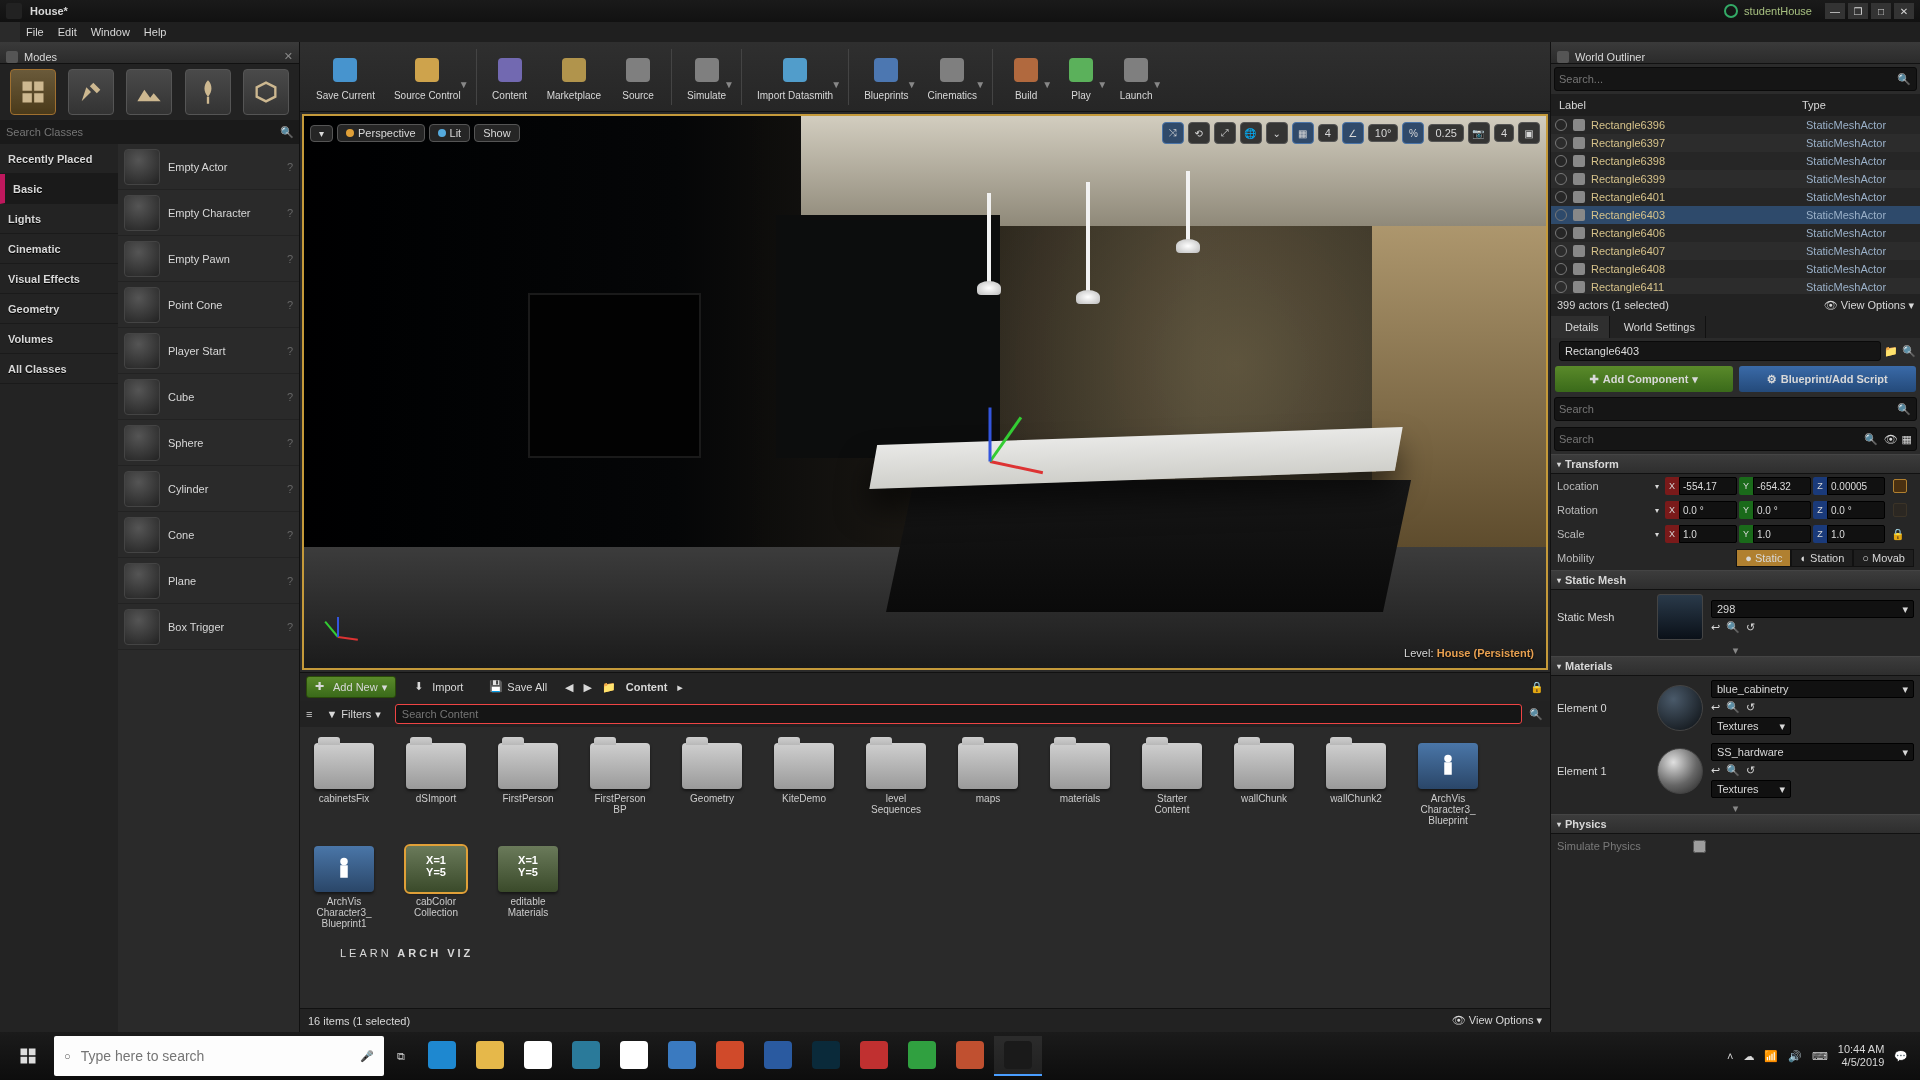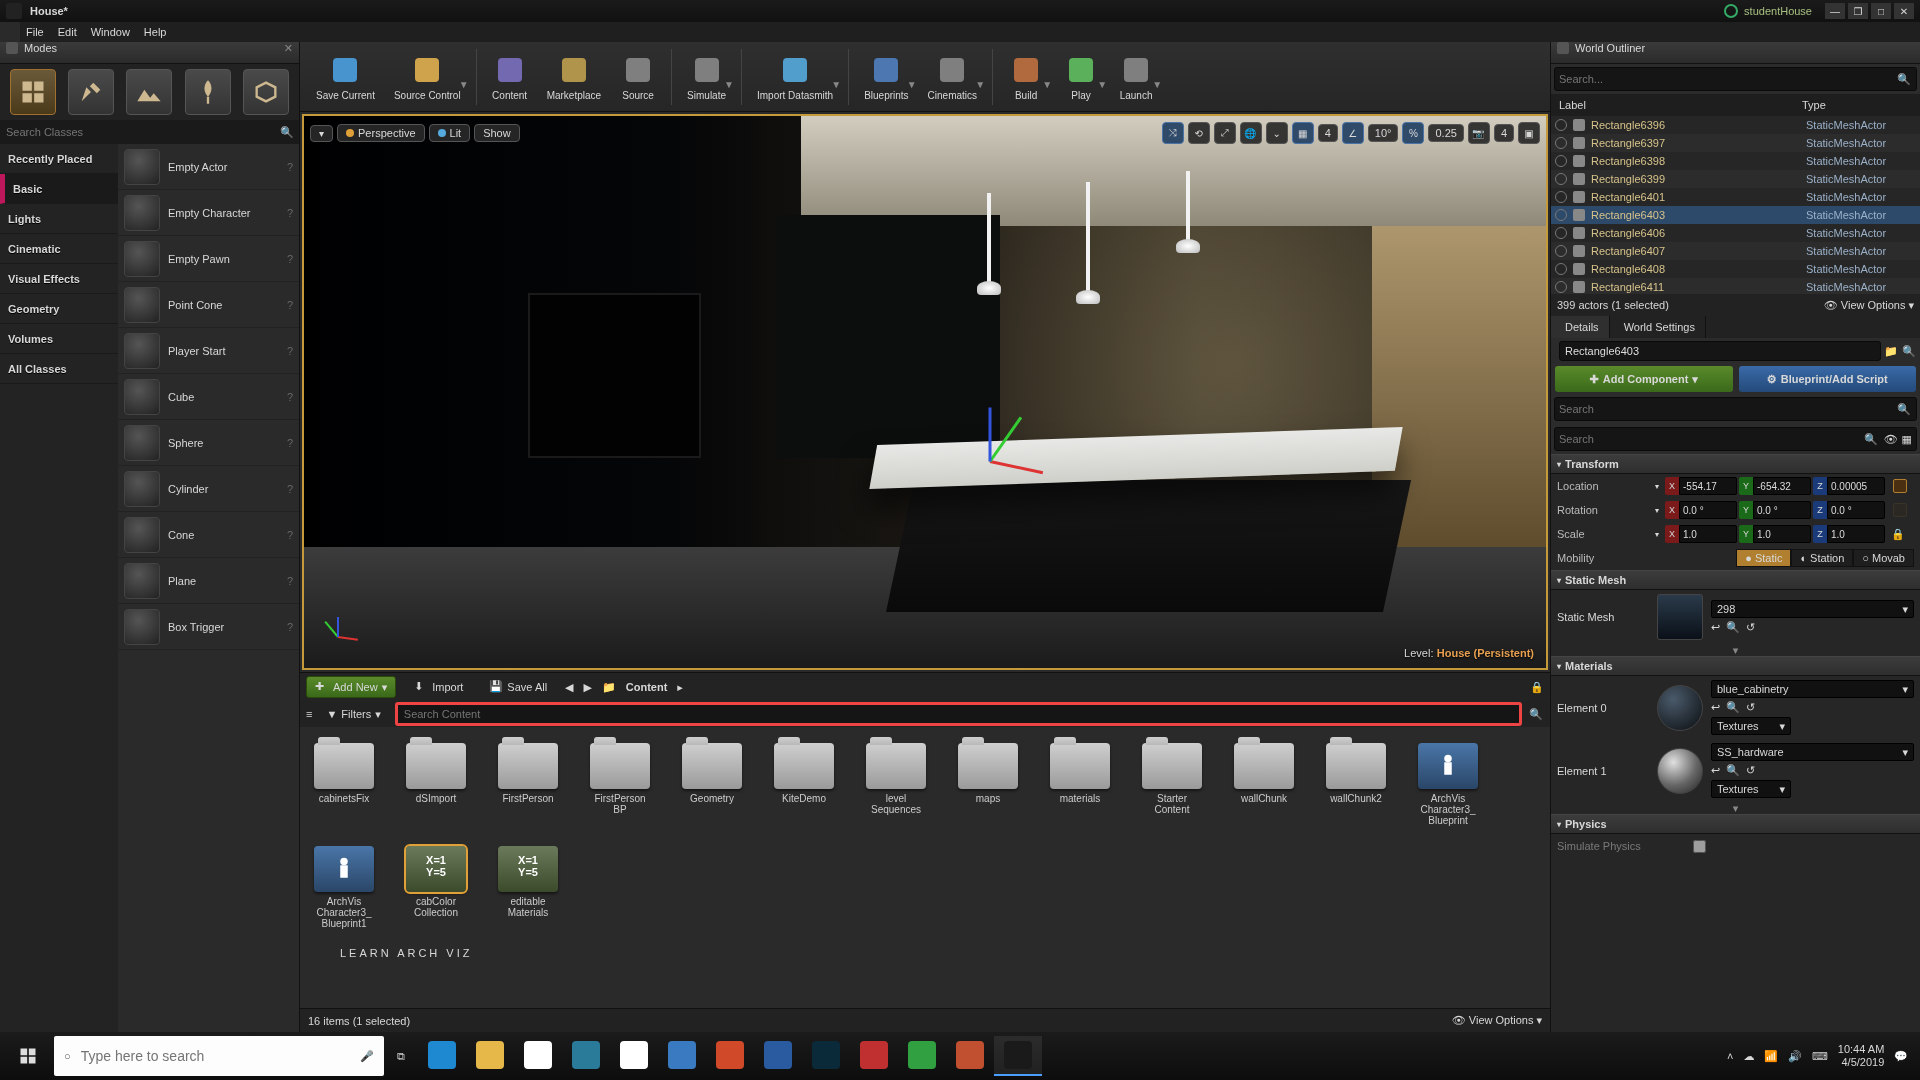--- a/index.html
+++ b/index.html
@@ -18,21 +18,21 @@
 #menubar { height:20px; background:#1f1f1f; display:flex; align-items:center; padding:0 6px; gap:14px;margin-left:20px; }
 .mitem{cursor:pointer;}
 
 
 #app { display:flex; height:calc(1080px - 42px - 48px); }
 #leftcol { width:300px; display:flex; flex-direction:column; background:#2b2b2b; border-right:1px solid #111;}
 #centercol { flex:1; display:flex; flex-direction:column; position:relative;}
 #rightcol { width:370px; background:#2b2b2b; border-left:1px solid #111; display:flex; flex-direction:column;}
 
 
-.panel-tab { height:22px; background:linear-gradient(#3a3a3a,#2b2b2b); display:flex; align-items:flex-start; padding:0 6px; border-bottom:1px solid #111;}
+.panel-tab { height:22px; background:linear-gradient(#3a3a3a,#2b2b2b); display:flex; align-items:flex-end; padding:0 6px; border-bottom:1px solid #111;}
 .panel-tab .pt-icon{width:12px;height:12px;background:#555;margin-right:6px;border-radius:2px;}
 .panel-tab .pt-x{margin-left:auto;cursor:pointer;color:#888;}
 
 #modeicons{height:56px;background:#222;display:flex;align-items:center;justify-content:space-around;padding:4px;}
 .modeicon{width:46px;height:46px;background:linear-gradient(#4a4a4a,#333);border:1px solid #555;border-radius:4px;display:flex;align-items:center;justify-content:center;}
 .modeicon.sel{background:linear-gradient(#6a5a3a,#4a3a1a);border-color:#a07030;}
 .modeicon svg{width:28px;height:28px;fill:#cdb890;}
 #searchclasses{height:24px;background:#1a1a1a;display:flex;align-items:center;padding:0 4px;}
 #searchclasses input{flex:1;background:transparent;border:none;outline:none;color:#ddd;padding:2px;}
 .mag{width:16px;height:16px;display:flex;align-items:center;justify-content:center;color:#aaa;}
@@ -93,31 +93,31 @@
 #vp-level b{color:#e8a050;}
 
 
 #cbrowser{height:360px;border-top:1px solid #111;display:flex;flex-direction:column;background:#2a2a2a;}
 #cb-head{height:22px;background:linear-gradient(#3a3a3a,#2b2b2b);display:flex;align-items:center;padding:0 6px;}
 #cb-tools{height:28px;background:#232323;display:flex;align-items:center;padding:0 6px;gap:10px;}
 .cb-btn{display:flex;align-items:center;gap:4px;cursor:pointer;padding:3px 8px;border-radius:3px;}
 .cb-add{background:linear-gradient(#5a8a2a,#3a6a1a);border:1px solid #2a4a0a;}
 .cb-btn .ic{width:14px;height:14px;}
 #cb-filter{height:26px;background:#222;display:flex;align-items:center;padding:0 6px;gap:6px;}
-#cb-filter input{flex:1;background:#151515;border:3px solid #ef4444;border-radius:3px;padding:3px 6px;color:#ccc;outline:none;}
+#cb-filter input{flex:1;background:#151515;border:1px solid #ef4444;border-radius:3px;padding:3px 6px;color:#ccc;outline:none;}
 #cb-grid{flex:1;display:flex;flex-wrap:wrap;align-content:flex-start;padding:16px 8px;gap:20px;overflow:hidden;position:relative;}
 .asset{width:72px;display:flex;flex-direction:column;align-items:center;gap:4px;cursor:pointer;}
 .asset .th{width:60px;height:46px;border-radius:4px;background:linear-gradient(#cfcfcf,#9a9a9a);position:relative;box-shadow:0 2px 3px rgba(0,0,0,0.5);}
 .asset .th.folder::before{content:"";position:absolute;left:4px;top:-6px;width:22px;height:8px;border-radius:3px 3px 0 0;background:linear-gradient(#cfcfcf,#b8b8b8);}
 .asset .th.bp{background:linear-gradient(#4a76a8,#2a4668);}
 .asset .th.coll{background:linear-gradient(#6a7a5a,#3a4a2a);}
 .asset .th.coll.sel{outline:2px solid #e0a038;}
 .asset .lbl{font-size:10px;text-align:center;line-height:1.1;color:#ccc;min-height:26px;}
 #watermark{position:absolute;left:40px;bottom:40px;font-size:48px;font-weight:300;letter-spacing:3px;color:rgba(255,255,255,0.88);pointer-events:none;}
-#watermark b{font-weight:400;margin-top:12px;}
+#watermark b{font-weight:700;margin-top:12px;}
 #cb-status{height:24px;background:#222;display:flex;align-items:center;padding:0 8px;justify-content:space-between;border-top:1px solid #111;}
 .rp-search{height:24px;background:#151515;border:1px solid #0a0a0a;margin:3px;border-radius:3px;display:flex;align-items:center;padding:0 4px;}
 .rp-search input{flex:1;background:transparent;border:none;outline:none;color:#ccc;}
 #wo-head{height:22px;background:#1e1e1e;display:flex;align-items:center;padding:0 8px;}
 #wo-head .c1{flex:1;}#wo-head .c2{width:110px;text-align:left;}
 #wo-rows{height:178px;overflow:hidden;background:#262626;}
 .worow{height:18px;display:flex;align-items:center;padding:0 4px;gap:6px;font-size:10px;}
 .worow:nth-child(even){background:#2c2c2c;}
 .worow.sel{background:#2e4a6b;}
 .worow .eye{width:12px;height:12px;border:1px solid #777;border-radius:50%;}

